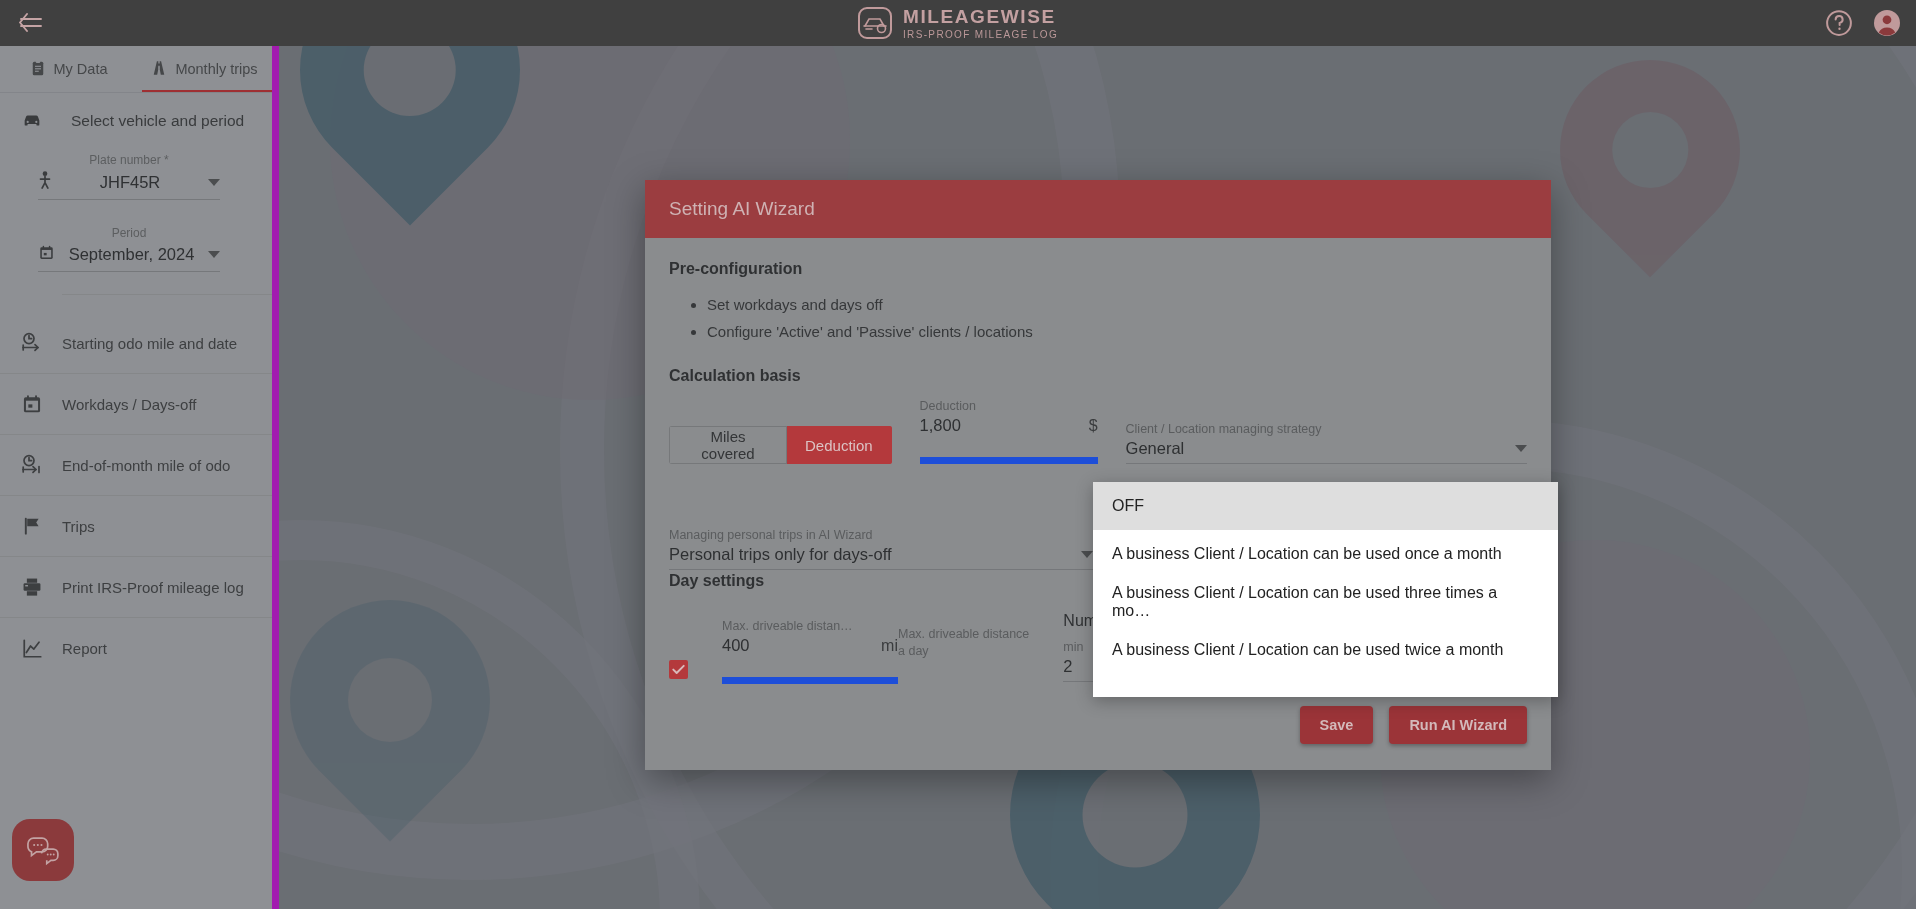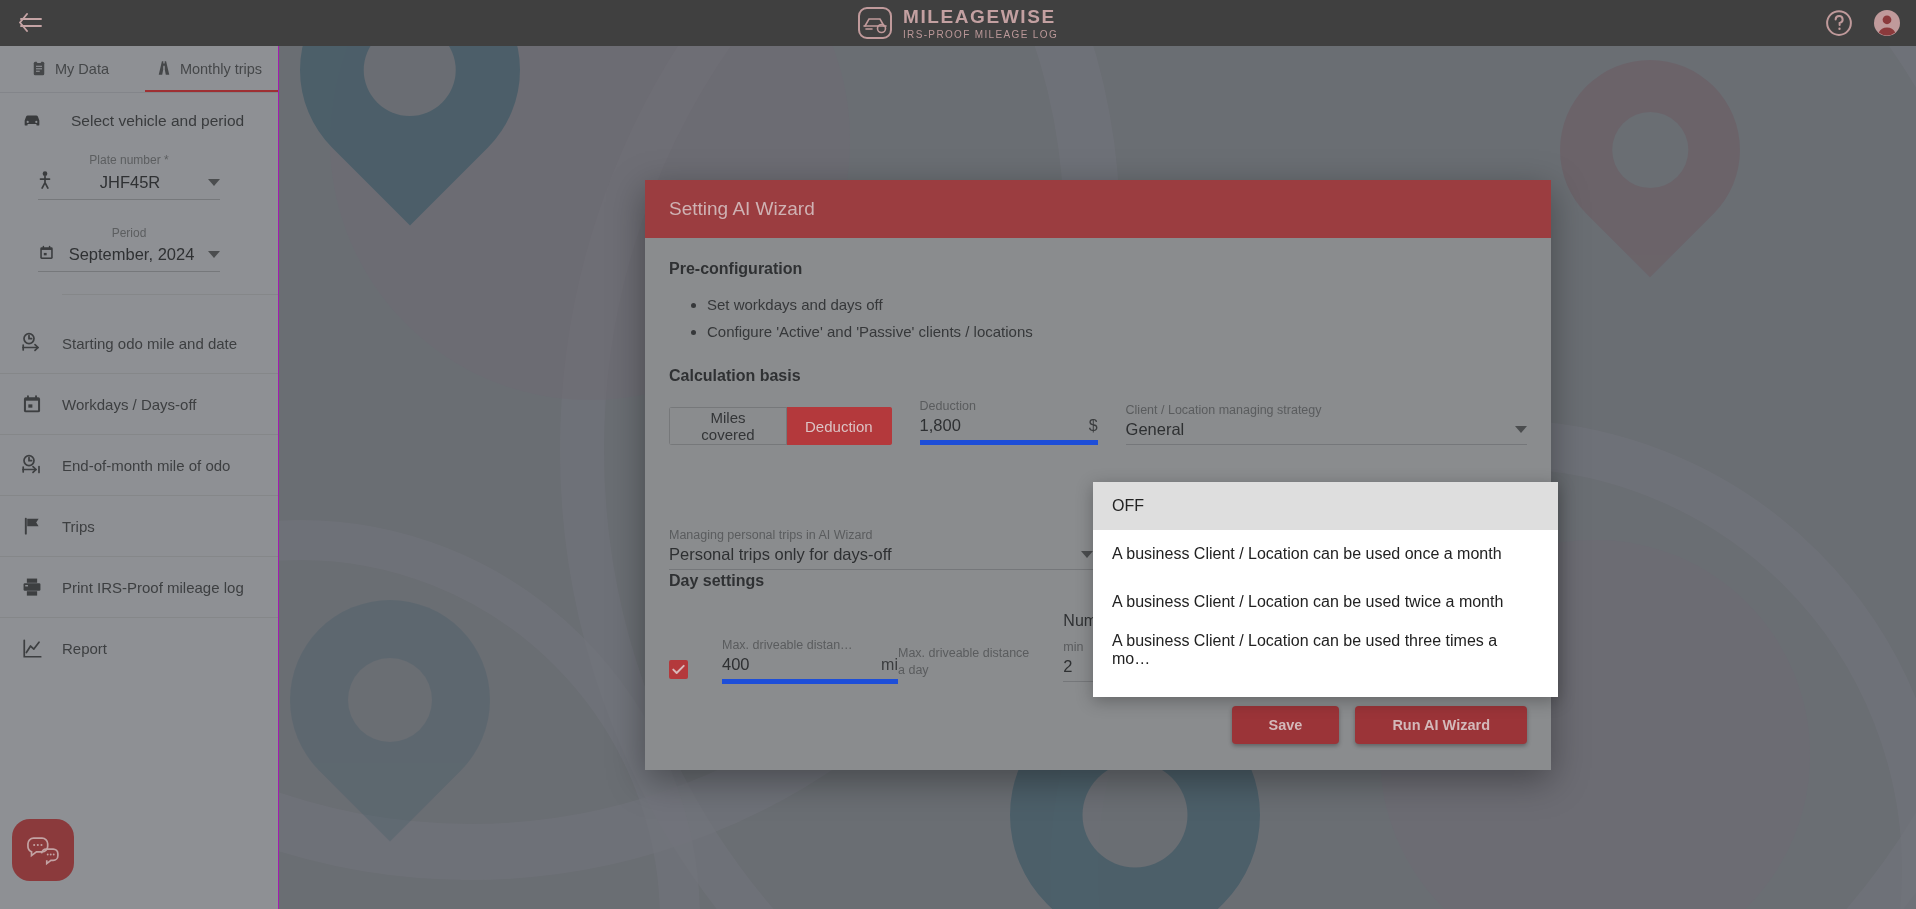--- a/index.html
+++ b/index.html
@@ -47,21 +47,21 @@
   .brand-text { display: flex; flex-direction: column; line-height: 1; }
   .brand-title { font-size: 19px; font-weight: bold; letter-spacing: 1.6px; color: #c3a0a1; }
   .brand-sub { font-size: 10px; letter-spacing: 1.35px; color: #bb9899; margin-top: 4px; }
   #appbar-right { position: absolute; right: 14px; display: flex; align-items: center; gap: 18px; }
   .circ-icon { width: 30px; height: 30px; cursor: pointer; }
 
   
   #sidebar {
     position: absolute; left: 0; top: 46px; width: 279px; height: 863px;
     background: #8e9094; z-index: 30;
-    border-right: 1px solid #a21caf;
+    border-right: 7px solid #a21caf;
   }
   #tabs { display: flex; height: 47px; border-bottom: 1px solid #83858a; }
   .tab { flex: 1; display: flex; align-items: center; justify-content: center; gap: 7px;
          font-size: 14.5px; color: #454749; cursor: pointer; position: relative; }
   .tab.active::after { content:""; position:absolute; left: 6px; right: 0; bottom: 0; height: 2.5px; background: #9e3033; }
 
   .section-head { display: flex; align-items: center; gap: 27px; padding: 16px 0 16px 20px; font-size: 15.5px; color: #393b3d; }
   .nav-item {
     display: flex; align-items: center; gap: 18px;
     padding: 18px 0 18px 20px; font-size: 15px; color: #3d3f41;
@@ -99,21 +99,21 @@
 
   .calc-row { display: flex; align-items: flex-end; gap: 28px; margin-top: 4px; }
   .seg { display: flex; height: 38px; border-radius: 3px; overflow: hidden; }
   .seg-btn { padding: 0 18px; display: flex; align-items: center; font-size: 15px;
              border: 1px solid #76787a; color: #333537; background: transparent; cursor: pointer; }
   .seg-btn + .seg-btn { border-left: none; }
   .seg-btn.on { background: #b4393c; color: #dcc3c4; border-color: #b4393c; }
 
   .inp-block { display: flex; flex-direction: column; }
   .inp-label { font-size: 12.5px; color: #5a5c5e; margin-bottom: 3px; }
-  .inp-line { display: flex; align-items: center; border-bottom: 5px solid #1d4ed8; padding-bottom: 5px; }
+  .inp-line { display: flex; align-items: center; border-bottom: 7px solid #1d4ed8; padding-bottom: 22px; }
   .inp-val { font-size: 16.5px; color: #2e3032; }
   .inp-suffix { font-size: 16px; color: #3a3c3e; margin-left: auto; }
 
   .sel-block { display: flex; flex-direction: column; }
   .sel-line { display: flex; align-items: center; border-bottom: 1px solid #75777a; padding-bottom: 5px; }
   .sel-val { font-size: 16.5px; color: #2e3032; flex: 1; }
 
   #blue-label {
     position: absolute; left: 467px; top: 301px;
     font-size: 12.5px; color: #6b90c0;
@@ -124,21 +124,21 @@
   .chk {
     width: 19px; height: 19px; background: #b4393c; border-radius: 2px;
     display: flex; align-items: center; justify-content: center; margin-bottom: 5px; cursor: pointer;
   }
   .hint { font-size: 12.5px; color: #5a5c5e; line-height: 1.35; margin-top: 7px; }
   .trips-title { font-size: 16px; color: #2f3133; margin-bottom: 10px; }
   .mini-sel { width: 66px; }
 
   #modal-actions { position: absolute; right: 24px; bottom: 22px; display: flex; gap: 16px; }
   .btn {
-    height: 38px; padding: 0 37px; border: none; border-radius: 4px;
+    height: 38px; padding: 0 20px; border: none; border-radius: 4px;
     background: #9b3438; color: #d3b9ba; font-size: 14.5px; font-weight: bold;
     cursor: pointer; box-shadow: 0 2px 4px rgba(0,0,0,.3);
     font-family: "Liberation Sans", sans-serif;
   }
 
   
   #dropdown {
     position: absolute; left: 1093px; top: 482px; width: 465px; height: 215px;
     background: #fff; z-index: 90; box-shadow: 0 4px 16px rgba(0,0,0,.28);
   }
@@ -455,15 +455,15 @@
     <div id="modal-actions">
       <button class="btn">Save</button>
       <button class="btn">Run AI Wizard</button>
     </div>
   </div>
 </div>
 
 <div id="dropdown">
   <div class="opt sel">OFF</div>
   <div class="opt">A business Client / Location can be used once a month</div>
+  <div class="opt">A business Client / Location can be used three times a mo…</div>
   <div class="opt">A business Client / Location can be used twice a month</div>
-  <div class="opt">A business Client / Location can be used three times a mo…</div>
 </div>
 
 </body></html>

